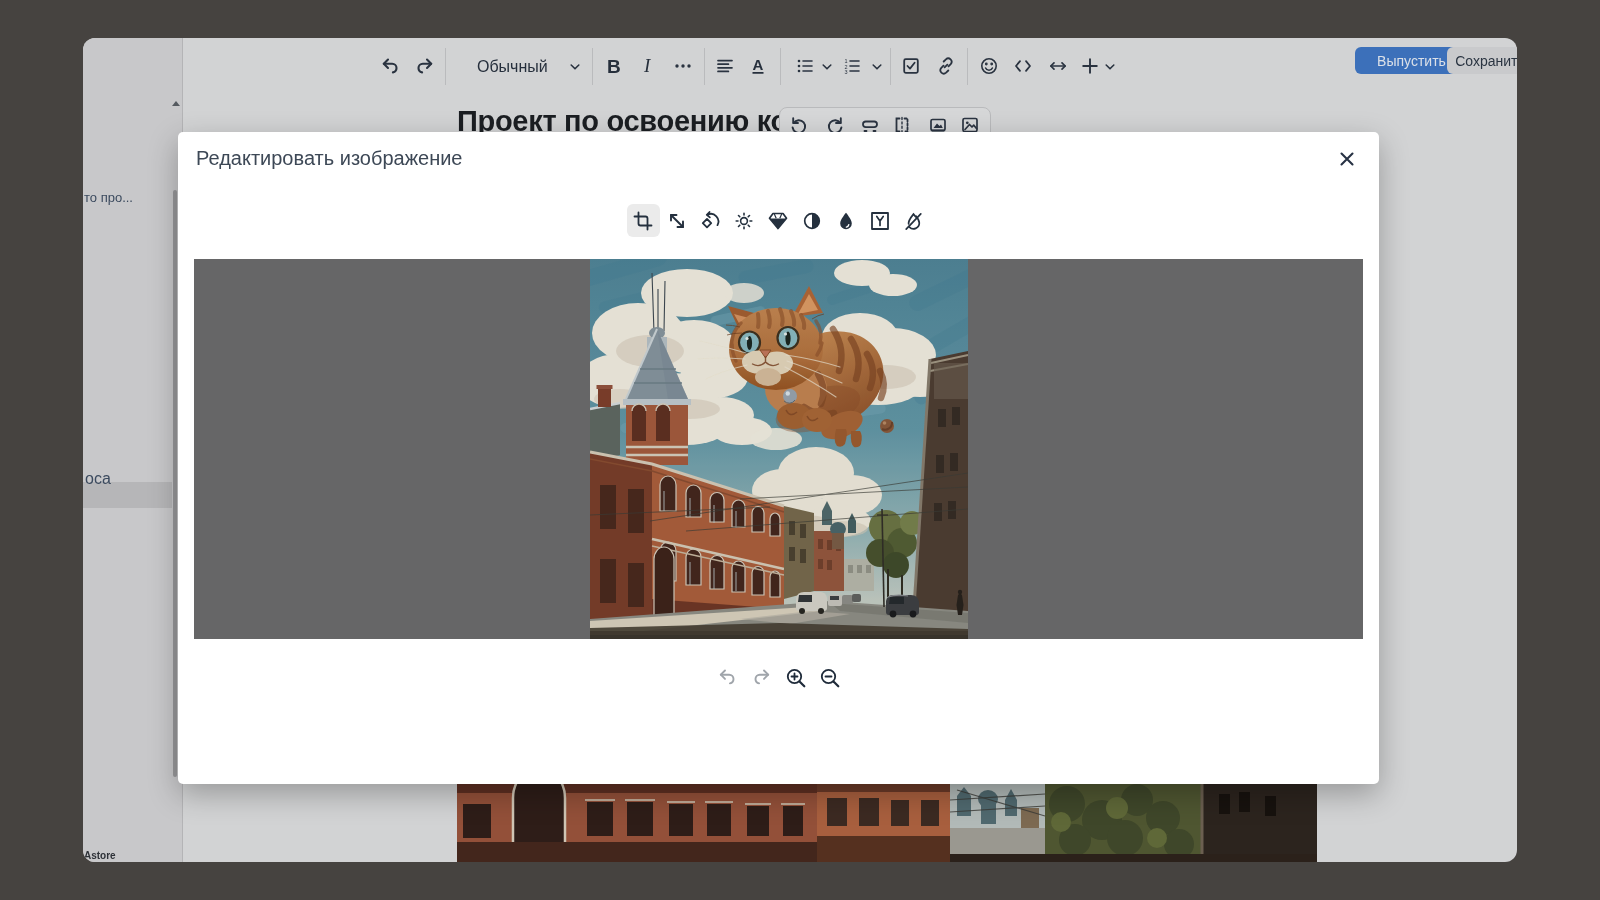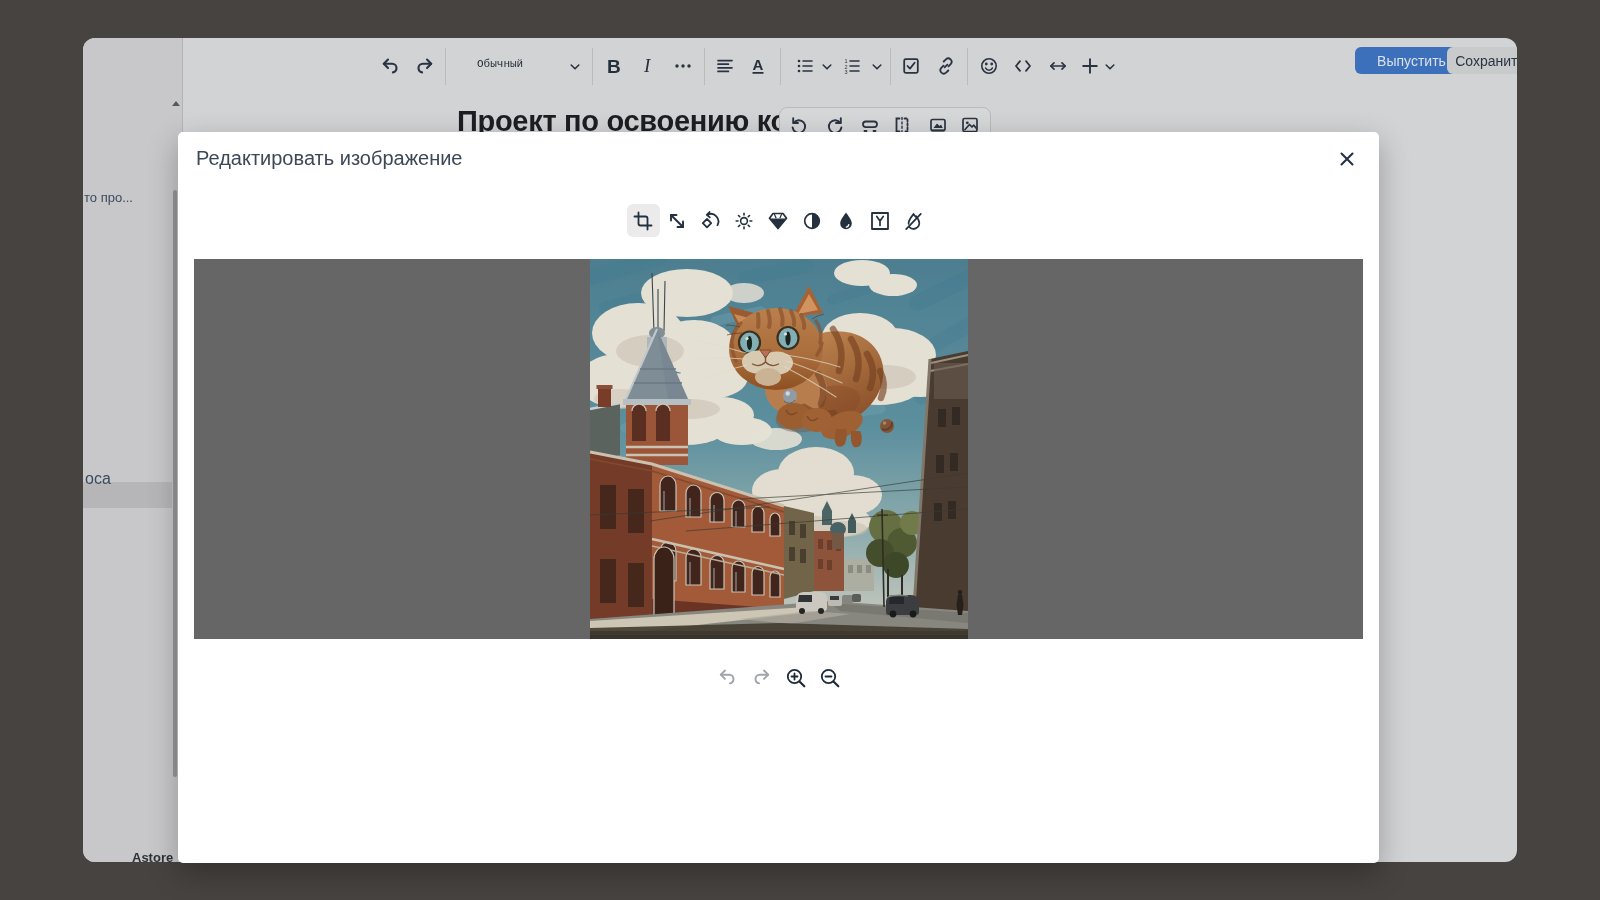--- a/index.html
+++ b/index.html
@@ -15,21 +15,21 @@
   .thumb { position:absolute; left:90px; top:152px; width:4px; height:587px; background:#98989a; border-radius:2px; }
   .upArr { position:absolute; left:89px; top:63px; width:0; height:0;
            border-left:4px solid transparent; border-right:4px solid transparent; border-bottom:5px solid #555a60; }
   .title { position:absolute; left:374px; top:67px; font-size:29px; font-weight:bold; color:#1b1e22; letter-spacing:-0.3px; }
   .ftb { position:absolute; left:696px; top:69px; width:212px; height:40px; background:#d6d7d8;
          border:1px solid #b9babc; border-radius:8px; }
   .btnTop { position:absolute; top:9px; height:27px; border-radius:6px; font-size:14px;
             display:flex; align-items:center; justify-content:center; }
   .btnRelease { left:1272px; width:113px; background:#3c70ba; color:#dbe0e8; }
   .btnSaveTop { left:1364px; width:86px; background:#c9cacc; color:#2b3542; }
-  .modal { position:absolute; left:178px; top:132px; width:1201px; height:731px; background:#ffffff;
+  .modal { position:absolute; left:178px; top:132px; width:1201px; height:652px; background:#ffffff;
            border-radius:5px; box-shadow:0 10px 30px rgba(0,0,0,0.28); }
   .mTitle { position:absolute; left:18px; top:15px; font-size:20px; color:#3d4856; }
   .mClose { position:absolute; left:1158px; top:16px; width:22px; height:22px; }
   .canvas { position:absolute; left:16px; top:127px; width:1169px; height:380px; background:#666667; }
   .photo { position:absolute; left:412px; top:127px; width:378px; height:380px; }
   .mFoot { position:absolute; left:0; top:601px; width:1201px; height:51px; border-top:1px solid #e2e2e2; }
   .btnCancel { position:absolute; left:966px; top:8px; width:102px; height:34px; background:#f1f1f1;
                border-radius:5px; color:#1f262e; font-size:15px; font-weight:bold;
                display:flex; align-items:center; justify-content:center; }
   .btnSave { position:absolute; left:1076px; top:8px; width:109px; height:34px; background:#2e7fc2;
@@ -38,35 +38,35 @@
   .cropActive { position:absolute; left:449px; top:72px; width:33px; height:33px; background:#ebebeb; border-radius:6px; }
   svg.ic { position:absolute; }
 </style>
 </head>
 <body>
   <div class="win">
     <div class="side">
       <div class="sideTxt" style="left:1px; top:152px; font-size:13px;">то про...</div>
       <div class="selRow"></div>
       <div class="sideTxt" style="left:2px; top:432px; font-size:16px;">оса</div>
-      <div class="sideTxt" style="left:1px; top:812px; font-size:13px; font-weight:bold; color:#2e3238;margin-left:48px;">Astore</div>
+      <div class="sideTxt" style="left:1px; top:812px; font-size:10px; font-weight:bold; color:#2e3238;">Astore</div>
       <div class="thumb"></div>
       <div class="upArr"></div>
     </div>
     <div class="title">Проект по освоению космоса</div>
     <svg class="ic" style="left:297px;top:18px" width="20" height="20" viewBox="0 0 20 20" fill="none" stroke="#2a3340" stroke-width="2.1" stroke-linecap="round" stroke-linejoin="round">
       <path d="M8 3.5 L3.8 7.7 L8 11.9"></path>
       <path d="M3.8 7.7 H12.2 a4.3 4.3 0 0 1 4.3 4.3 c0 2.4-1.7 4-3.6 4.4"></path>
     </svg>
     <svg class="ic" style="left:332px;top:18px" width="20" height="20" viewBox="0 0 20 20" fill="none" stroke="#2a3340" stroke-width="2.1" stroke-linecap="round" stroke-linejoin="round">
       <path d="M12 3.5 L16.2 7.7 L12 11.9"></path>
       <path d="M16.2 7.7 H7.8 a4.3 4.3 0 0 0-4.3 4.3 c0 2.4 1.7 4 3.6 4.4"></path>
     </svg>
     <div class="abs" style="left:362px;top:10px;width:1px;height:37px;background:#babbbd"></div>
-    <div class="abs" style="left:394px;top:20px;font-size:11px;color:#262f3c;font-family:Liberation Mono, monospace;">Обычный</div>
+    <div class="abs" style="left:394px;top:20px;font-size:16px;color:#262f3c;">Обычный</div>
     <svg class="ic" style="left:486px;top:23px" width="12" height="12" viewBox="0 0 12 12" fill="none" stroke="#2a3340" stroke-width="1.6" stroke-linecap="round" stroke-linejoin="round">
       <path d="M2.2 4 L6 7.8 L9.8 4"></path>
     </svg>
     <div class="abs" style="left:509px;top:10px;width:1px;height:37px;background:#babbbd"></div>
     <div class="abs" style="left:524px;top:18px;font-size:19px;font-weight:bold;color:#262f3c;">B</div>
     <div class="abs" style="left:561px;top:17px;font-size:19px;font-style:italic;color:#262f3c;font-family:'Liberation Serif',serif;">I</div>
     <svg class="ic" style="left:590px;top:18px" width="20" height="20" viewBox="0 0 20 20" fill="#2a3340">
       <circle cx="4" cy="10" r="1.7"></circle>
       <circle cx="10" cy="10" r="1.7"></circle>
       <circle cx="16" cy="10" r="1.7"></circle>

